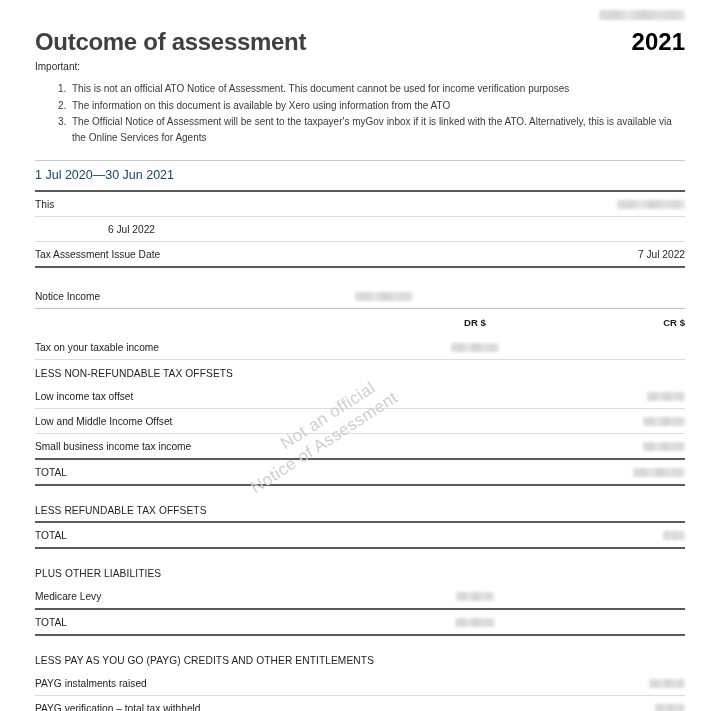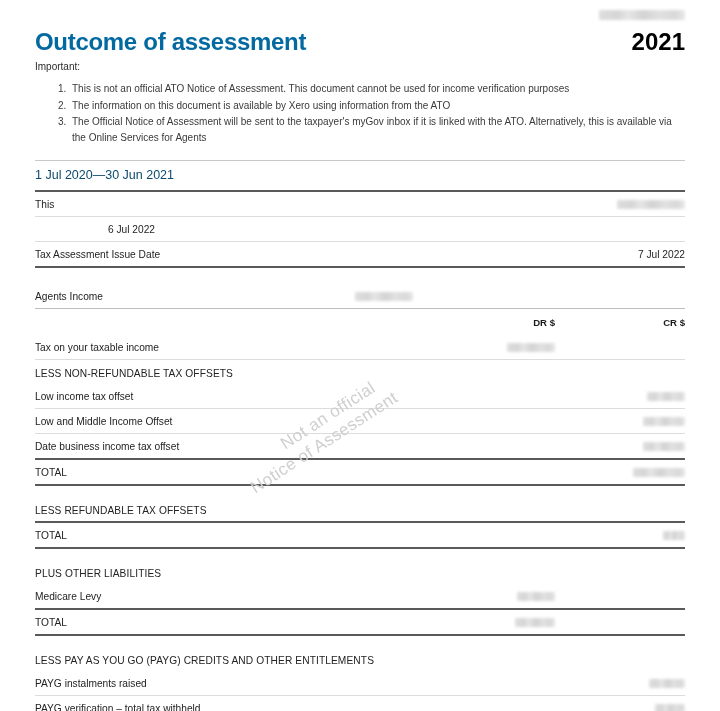--- a/index.html
+++ b/index.html
@@ -39,21 +39,21 @@
   .hdr-redact {
     position: absolute; right: 0; top: 10px;
     width: 86px; height: 10px;
   }
   .hdr-row {
     display: flex; align-items: baseline; justify-content: space-between;
     padding-top: 14px;
   }
   .title {
     font-size: 24px; font-weight: bold; letter-spacing: -.3px;
-    color: #0369a1; line-height: 1.1;
+    color: #404040; line-height: 1.1;
   }
   .year { font-size: 24px; font-weight: bold; color: #000; }
   .important {
     font-size: 10px; margin-top: 5px; color: #2b2b2b;
   }
   ol.notes {
     margin: 9px 0 0 0; padding-left: 34px;
     font-size: 10px; line-height: 1.55; color: #3a3a3a;
   }
   ol.notes li { margin: 0 0 1px 0; padding-left: 3px; }
@@ -76,21 +76,21 @@
     position: relative;
     z-index: 2;
   }
   .row .lbl { flex: 1 1 auto; white-space: nowrap; }
   .row .val {
     flex: 0 0 auto; text-align: right; white-space: nowrap;
   }
   
   .col-right { width: 120px; text-align: right; }
   
-  .col-dr { width: 160px; text-align: right; padding-right: 0; }
+  .col-dr { width: 160px; text-align: center; padding-right: 0; }
   .col-cr { width: 130px; text-align: right; }
 
   .section-head {
     font-size: 10.2px; letter-spacing: .1px;
     color: #232323; padding: 8px 0 5px 0;
     position: relative; z-index: 2;
   }
   .total-lbl { font-size: 10.2px; }
 
   .colhdr {
@@ -169,21 +169,21 @@
 
   <div class="row">
     <span class="lbl">Tax Assessment Issue Date</span>
     <span class="val col-right">7 Jul 2022</span>
   </div>
   <div class="rule-dark"></div>
 
   <div class="gap-md"></div>
 
   <div class="row">
-    <span class="lbl">Agents Income</span>
+    <span class="lbl">Notice Income</span>
     <span class="val" style="width:330px;text-align:left">
       <span class="redact" style="width:58px"></span>
     </span>
   </div>
   <div class="rule-mid"></div>
 
   <div class="colhdr">
     <span class="spacer"></span>
     <span class="col-dr">DR $</span>
     <span class="col-cr">CR $</span>
@@ -212,21 +212,21 @@
   <div class="row">
     <span class="lbl">Low and Middle Income Offset</span>
     <span class="col-dr"></span>
     <span class="col-cr">
       <span class="redact" style="width:42px"></span>
     </span>
   </div>
   <div class="rule-light"></div>
 
   <div class="row">
-    <span class="lbl">Date business income tax offset</span>
+    <span class="lbl">Small business income tax income</span>
     <span class="col-dr"></span>
     <span class="col-cr">
       <span class="redact" style="width:42px"></span>
     </span>
   </div>
   <div class="rule-dark"></div>
 
   <div class="row">
     <span class="lbl total-lbl">TOTAL</span>
     <span class="col-dr"></span>

